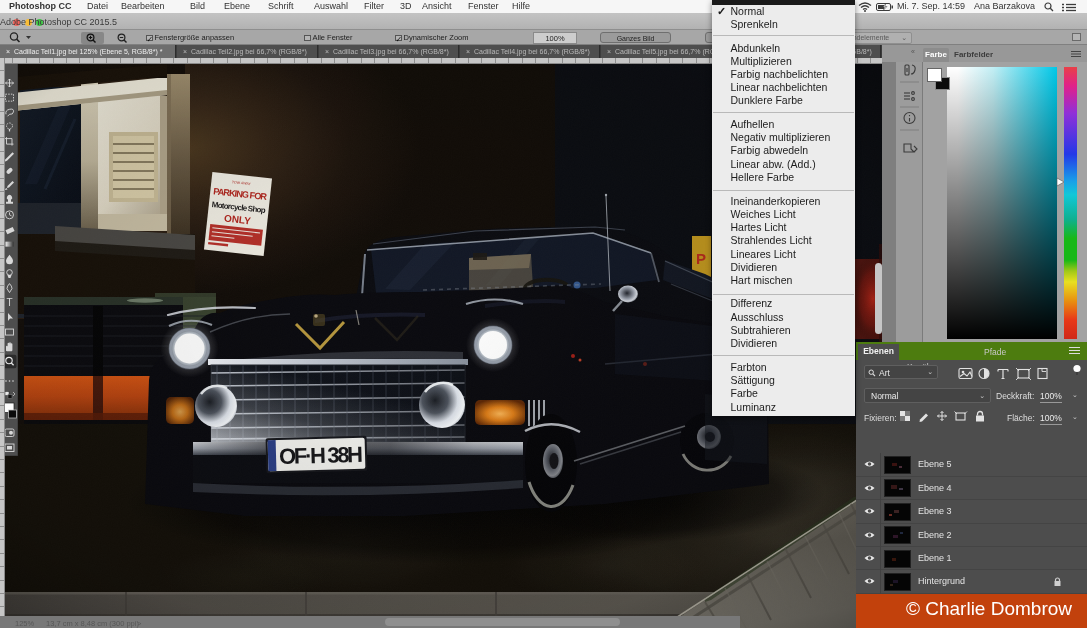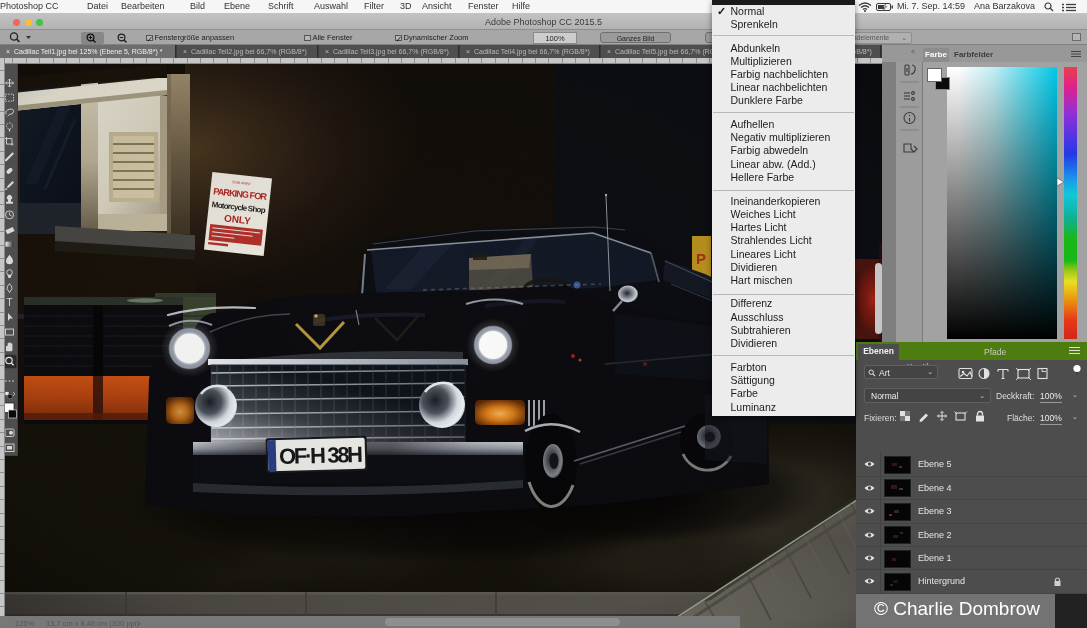--- a/index.html
+++ b/index.html
@@ -6,21 +6,21 @@
 html,body { width:1087px; height:628px; overflow:hidden; background:#222; }
 body { font-family:"Liberation Sans", sans-serif; position:relative; }
 .abs { position:absolute; }
 
 
 #menubar { left:0; top:0; width:1087px; height:13px; background:#f6f6f6; font-size:9px; color:#333; }
 #menubar .mi { position:absolute; top:1px; }
 
 #titlebar { left:0; top:13px; width:1087px; height:17px; background:linear-gradient(#c3c3c3,#b2b2b2); border-bottom:1px solid #8e8e8e; }
 #titlebar .tl { position:absolute; top:5.5px; width:7px; height:7px; border-radius:50%; }
-#titletext { position:absolute; top:4px; width:100%; text-align:center; font-size:9px; color:#3a3a3a; }
+#titletext { position:absolute; top:4px; width:100%; text-align:left; font-size:9px; color:#3a3a3a; }
 
 #optionsbar { left:0; top:30px; width:1087px; height:15px; background:#a7a7a7; border-bottom:1px solid #808080; font-size:7.5px; color:#1d1d1d; }
 .ob { position:absolute; top:0; height:15px; line-height:15px; }
 .obtn { position:absolute; top:2px; height:11px; line-height:11px; background:#9b9b9b; border:1px solid #6f6f6f; border-radius:3px; padding:0 5px; font-size:7px; color:#222; }
 .cb { display:inline-block; width:6.5px; height:6.5px; border:1px solid #555; background:#b5b5b5; vertical-align:-1px; margin-right:2px; position:relative; }
 .cb.on:after { content:"✓"; position:absolute; left:-0.5px; top:-3.5px; font-size:8px; color:#111; }
 
 #tabbar { left:0; top:45px; width:882px; height:13px; background:#3c3c3c; font-size:7px; }
 .tab { position:absolute; top:0; height:13px; line-height:13px; padding-left:6px; color:#b9b9b9; background:#4e4e4e; border-right:1px solid #2c2c2c; white-space:nowrap; overflow:hidden; }
 .tab.active { background:#6e6e6e; color:#efefef; }
@@ -40,21 +40,21 @@
 #dockGap { left:882px; top:62px; width:14px; height:282px; background:#7f7f7f; }
 #iconstrip { left:896px; top:62px; width:27px; height:282px; background:#9c9c9c; border-right:1px solid #7b7b7b; }
 #farbe { left:923px; top:62px; width:164px; height:282px; background:#a2a2a2; }
 
 #layers { left:856px; top:342px; width:231px; height:252px; background:#4d4d4d; font-size:8.5px; color:#dedede; }
 #layers .tabrow { height:18px; background:#4d7c0f; }
 .lrow { position:absolute; left:0; width:231px; height:23.4px; border-bottom:1px solid #444; }
 .lrow .eye { position:absolute; left:8px; top:7px; width:11px; height:8px; }
 .lrow .thumb { position:absolute; left:28px; top:2.5px; width:27px; height:18px; background:#050505; }
 .lrow .lname { position:absolute; left:62px; top:6px; font-size:9px; color:#e4e4e4; }
-#footer { left:856px; top:594px; width:199px; height:34px; background:#737373; }
+#footer { left:856px; top:594px; width:231px; height:34px; background:#c2410c; }
 #footer div { position:absolute; right:15px; top:3.5px; font-size:19px; color:#fff; }
 
 #ddmenu { left:712px; top:0; width:143px; height:416px; background:#ececec; box-shadow:0 2px 6px rgba(0,0,0,.45); font-size:10.5px; color:#1c1c1c; }
 #ddmenu .it { position:absolute; left:18.5px; white-space:nowrap; }
 #ddmenu .sep { position:absolute; left:1px; width:141px; height:1px; background:#b9b9b9; }
 #ddmenu .chk { position:absolute; left:5px; font-size:11px; font-weight:bold; }
 #ddmenu .dark { position:absolute; left:0; top:0; width:143px; height:4.5px; background:#1a1a1a; }
 </style>
 </head>
 <body>
@@ -509,21 +509,21 @@
 <div id="rulerV" class="abs" style="background:repeating-linear-gradient(to bottom,#c6c6c6 0,#c6c6c6 12.4px,#8f8f8f 12.4px,#8f8f8f 13.4px),#c6c6c6;"></div>
 
 <div id="statusbar" class="abs">
   <span style="position:absolute;left:15px;top:3px;">125%</span>
   <span style="position:absolute;left:46px;top:3px;">13,7 cm x 8,48 cm (300 ppi)</span>
   <span style="position:absolute;left:137px;top:3px;">&gt;</span>
   <div class="thumb"></div>
 </div>
 
 <div id="menubar" class="abs">
-  <span class="mi" style="left:0;font-weight:normal;">Photoshop CC</span>
+  <span class="mi" style="left:9px;font-weight:bold;">Photoshop CC</span>
   <span class="mi" style="left:87px;">Datei</span>
   <span class="mi" style="left:121px;">Bearbeiten</span>
   <span class="mi" style="left:190px;">Bild</span>
   <span class="mi" style="left:224px;">Ebene</span>
   <span class="mi" style="left:268px;">Schrift</span>
   <span class="mi" style="left:314px;">Auswahl</span>
   <span class="mi" style="left:364px;">Filter</span>
   <span class="mi" style="left:400px;">3D</span>
   <span class="mi" style="left:422px;">Ansicht</span>
   <span class="mi" style="left:468px;">Fenster</span>

